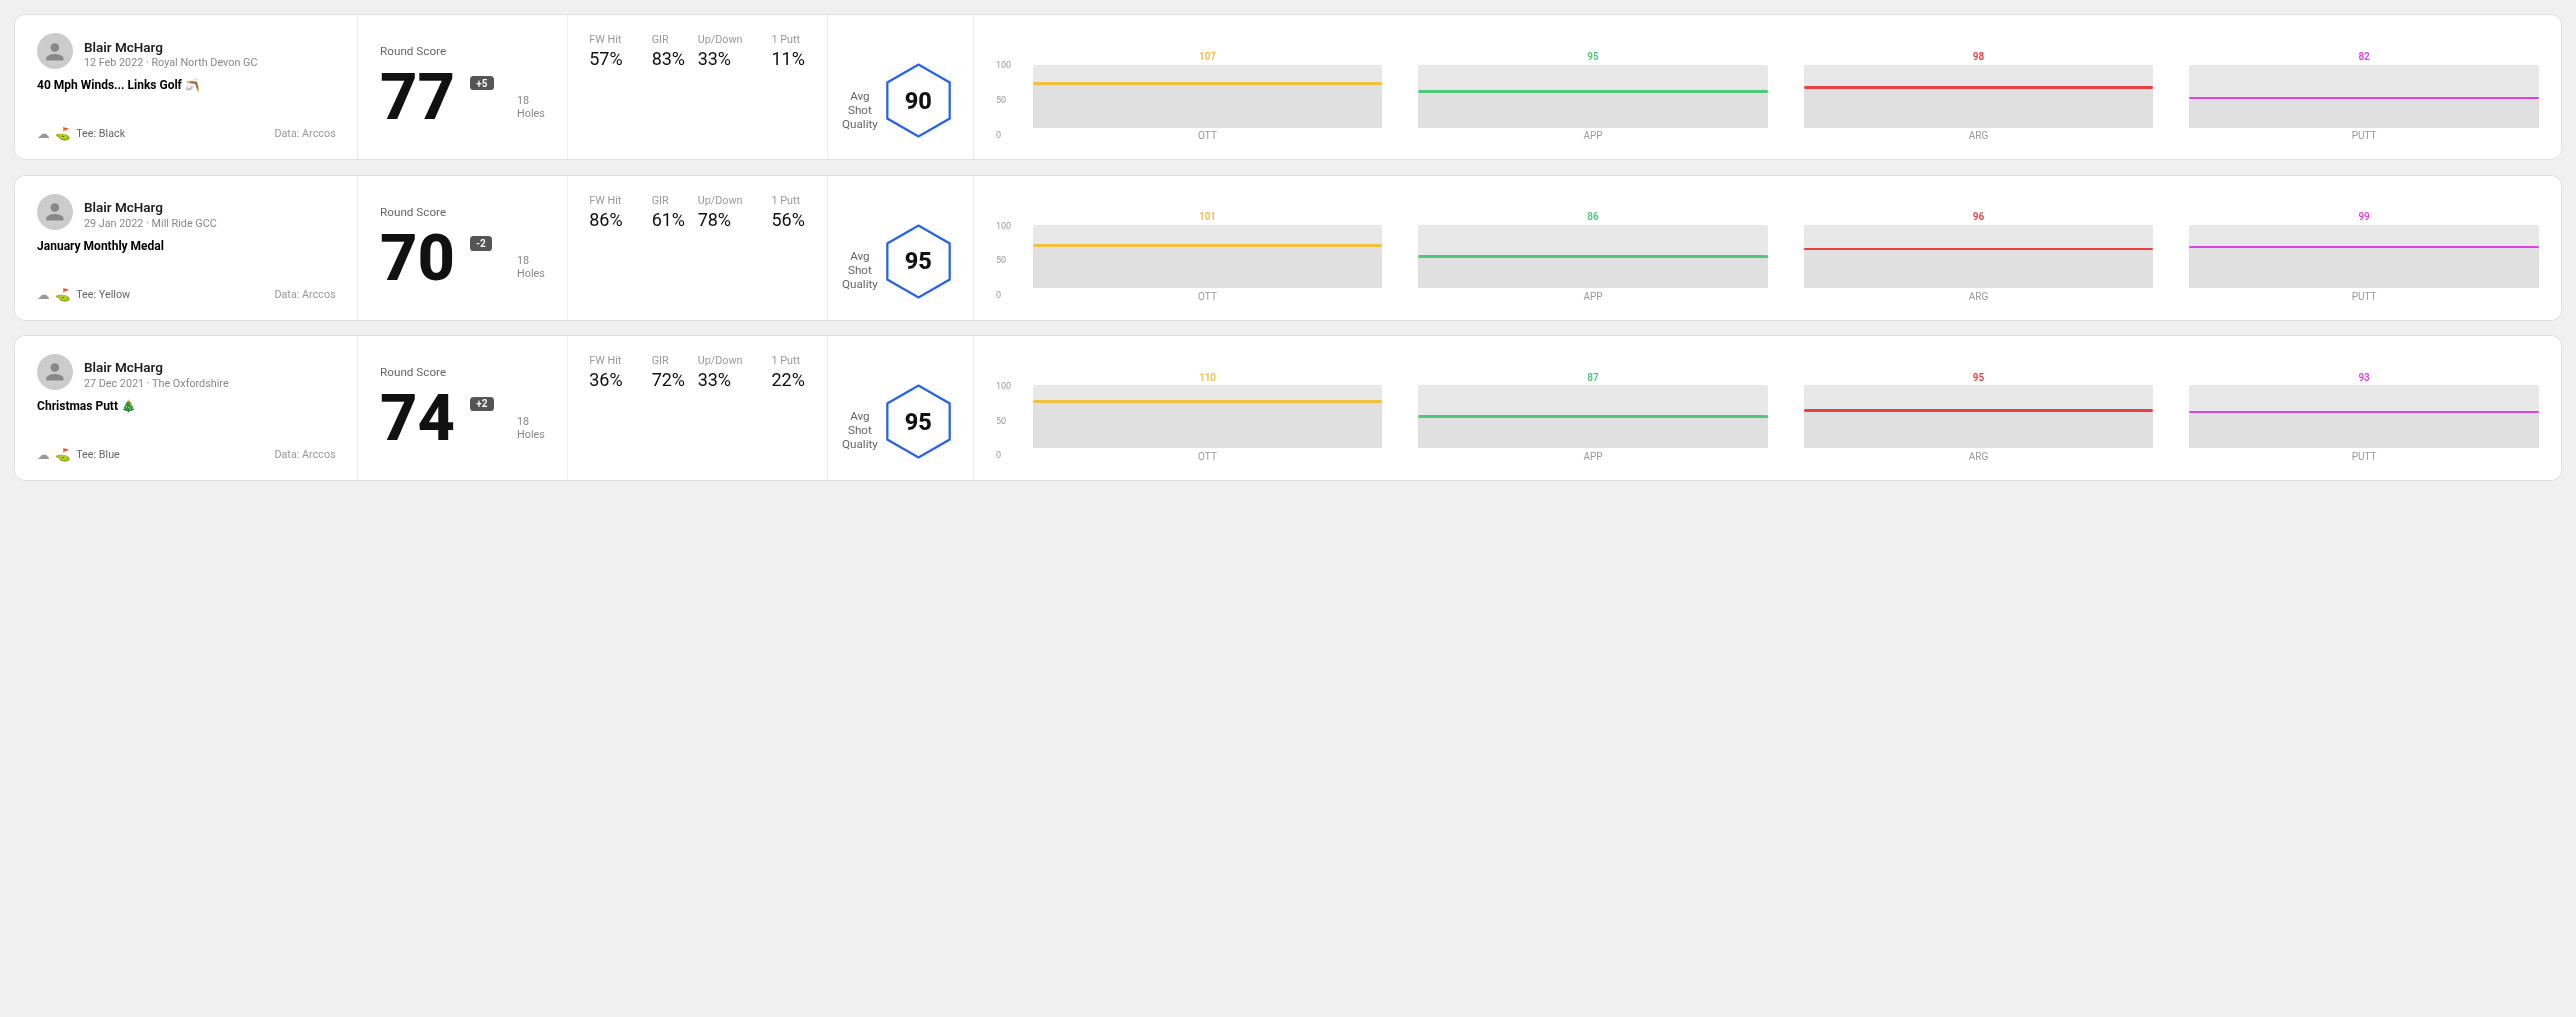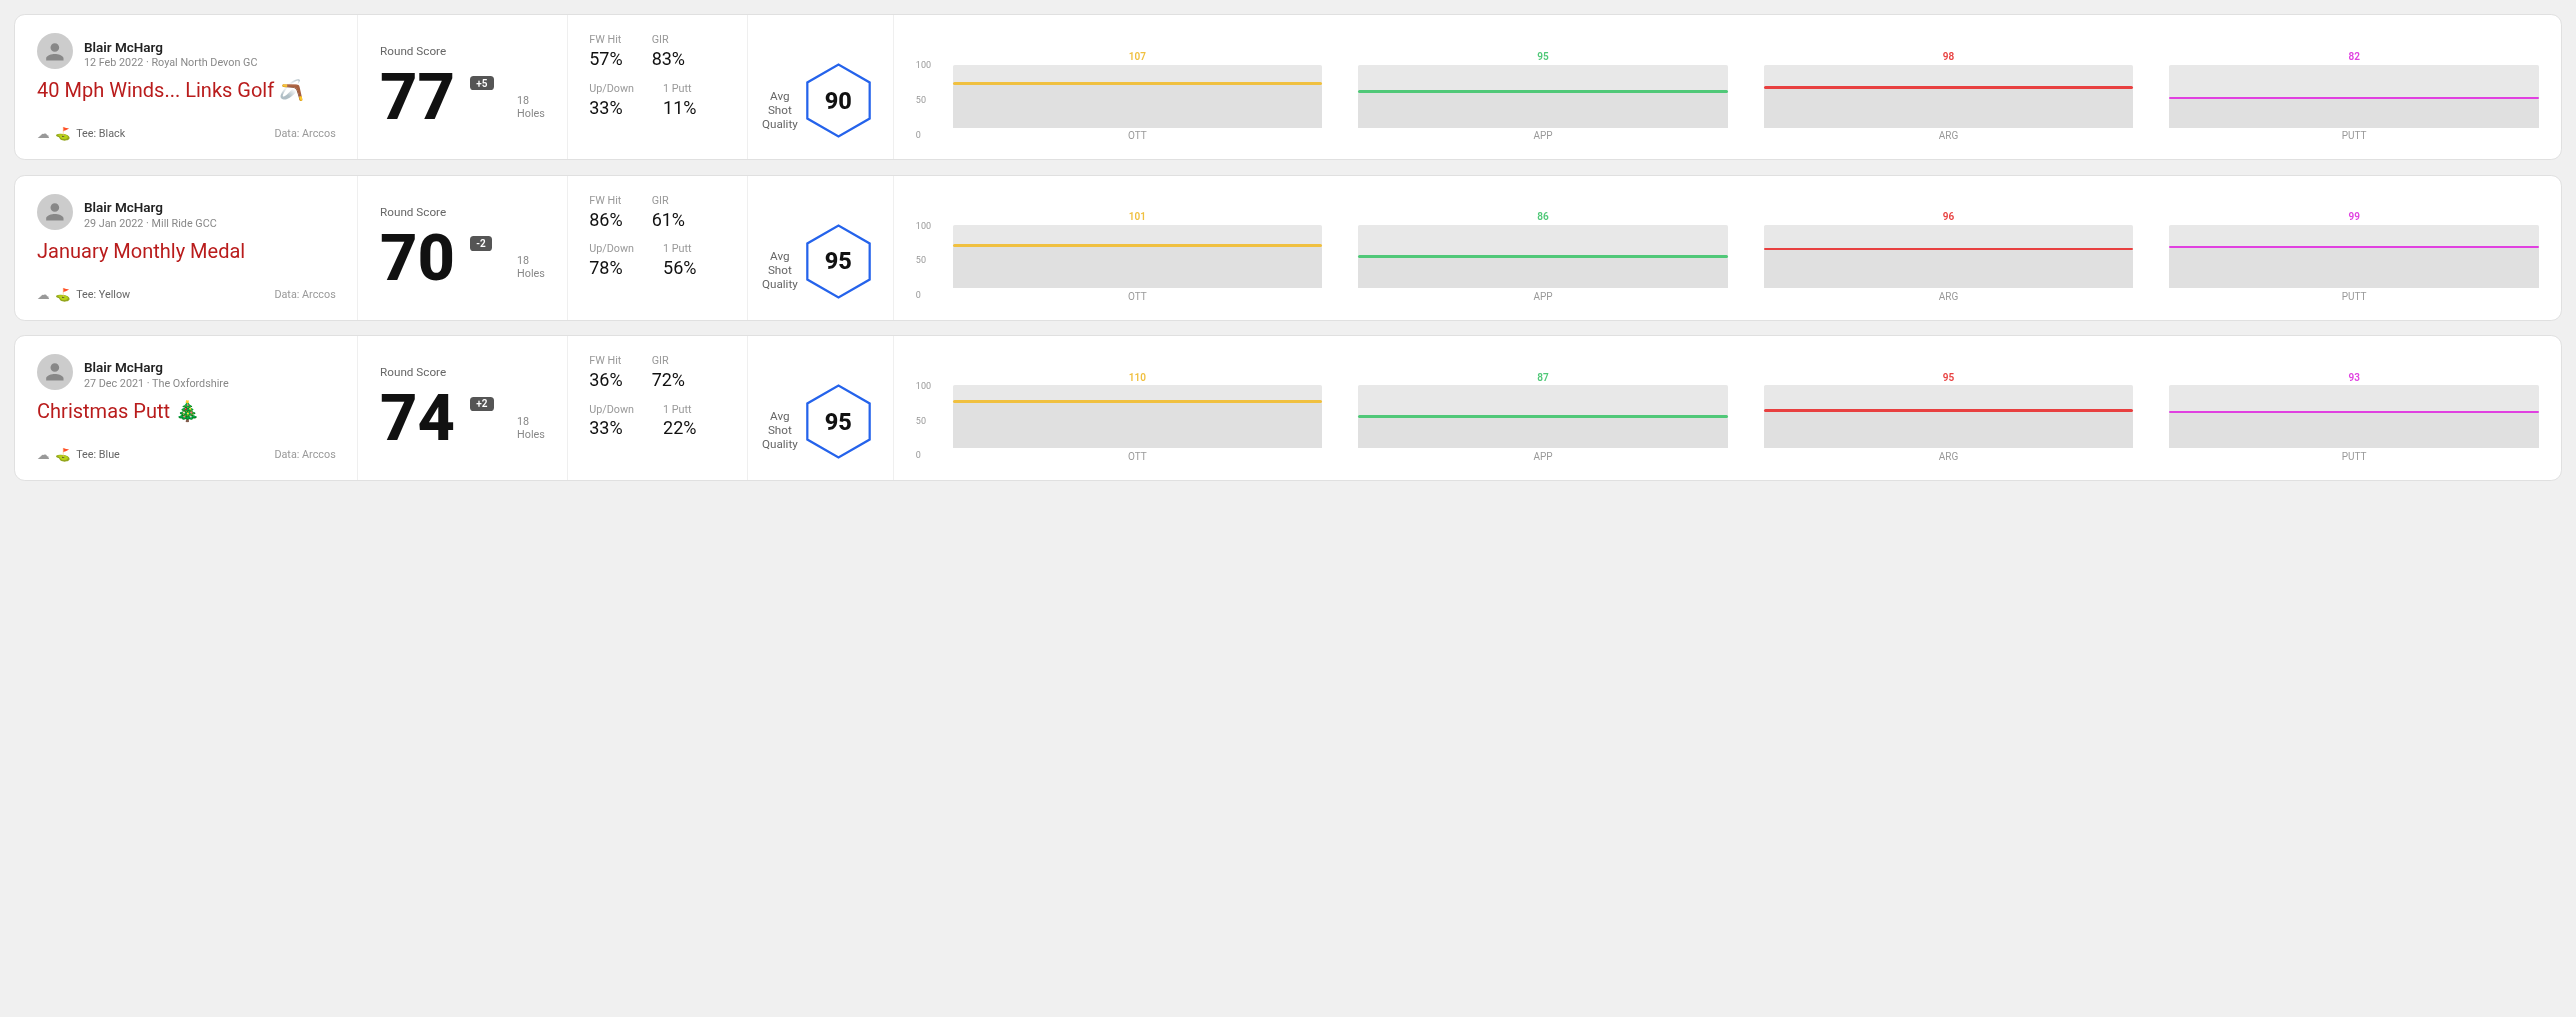--- a/index.html
+++ b/index.html
@@ -59,23 +59,23 @@
       color: #222;
     }
 
     .user-info .date-course {
       font-size: 10.8px;
       color: #888;
       margin-top: 1.8px;
     }
 
     .round-title {
-      font-size: 20px;
-      font-weight: 400;
-      color: #b91c1c;
+      font-size: 12px;
+      font-weight: 700;
+      color: #000000;
       margin: 9px 0 7.2px 0;
       line-height: 1.2;
     }
 
     .card-footer {
       display: flex;
       justify-content: space-between;
       align-items: center;
       margin-top: 7.2px;
     }
@@ -149,22 +149,22 @@
       font-size: 10.8px;
       color: #888;
       margin-left: 47px;
     }
 
     
     .card-stats {
       flex: 0 0 180px;
       padding: 18px 21.7px;
       display: flex;
-      flex-direction: column;
-      justify-content: flex-start;
+      flex-direction: row;
+      justify-content: space-between;
       gap: 12.6px;
       border-right: 0.9px solid #efefef;
     }
 
     .stats-row {
       display: flex;
       gap: 29px;
     }
 
     .stat-item .stat-label {

